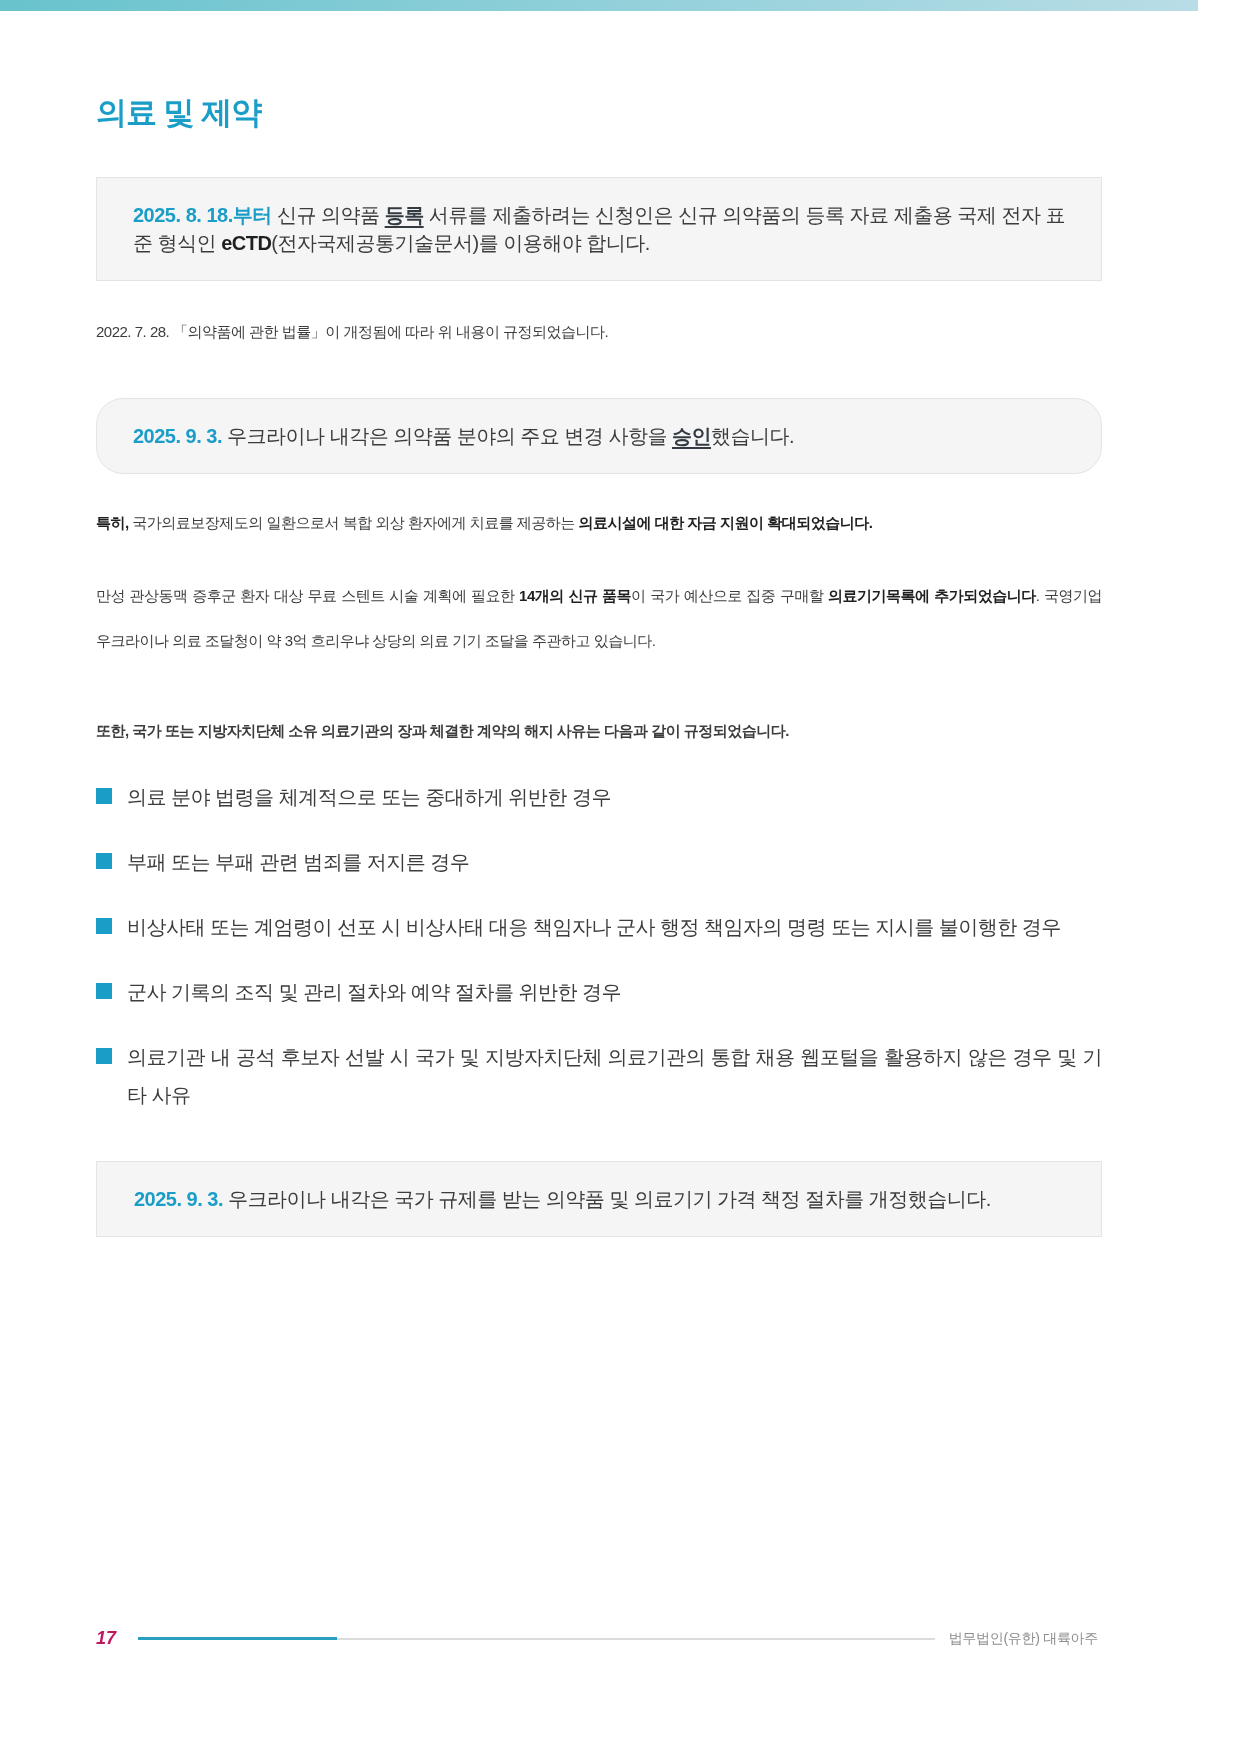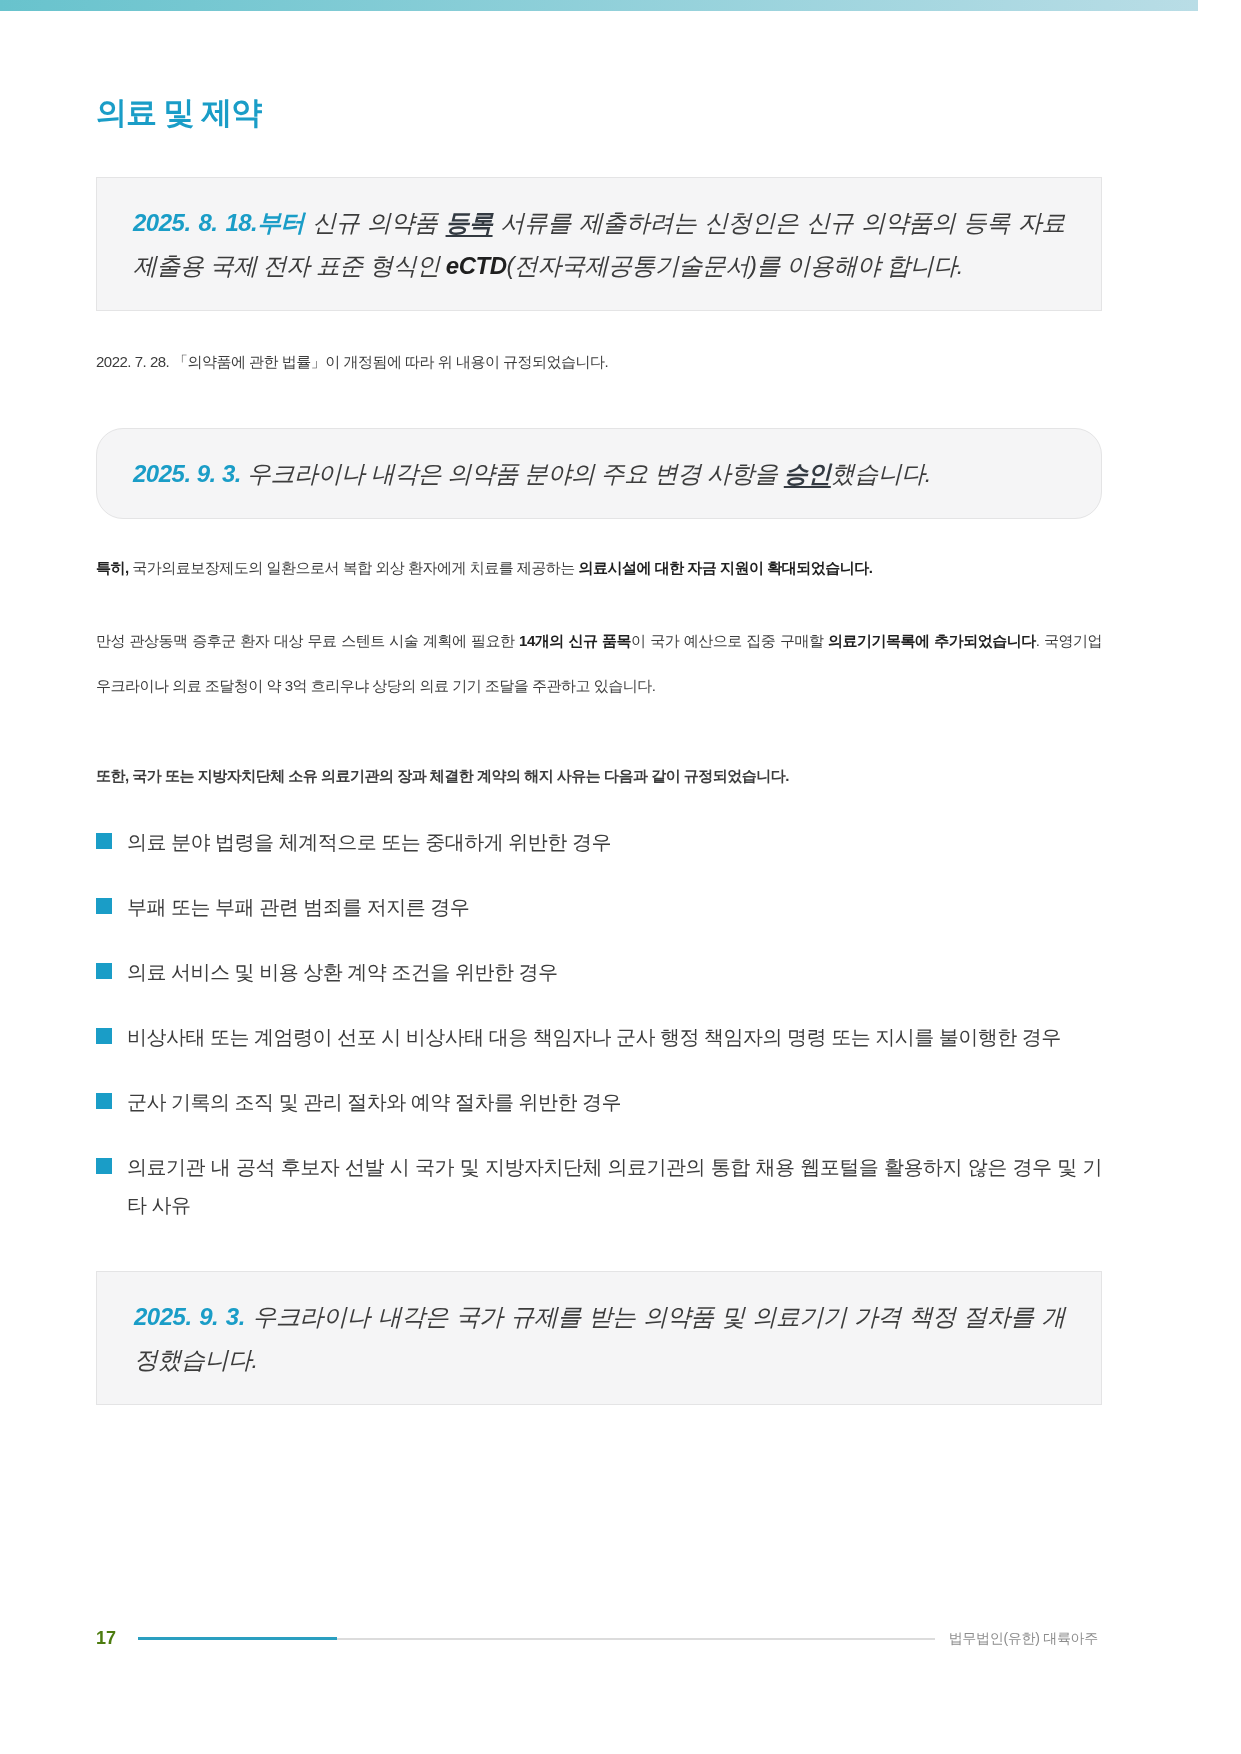--- a/index.html
+++ b/index.html
@@ -29,26 +29,25 @@
     line-height: 36px;
     font-weight: bold;
     color: #1a9dc7;
     letter-spacing: -1px;
   }
   .callout {
     background: #f5f5f6;
     border: 1px solid #e4e4e5;
     margin-top: 46px;
     padding: 23px 36px;
-    font-size: 24px;
-    line-height: 43px;
+    font-size: 20px;
+    line-height: 28px;
     color: #3c3c3c;
     text-align: justify;
     letter-spacing: -0.5px;
-    font-style: italic;
   }
   .callout.single {
     padding: 23px 36px;
   }
   .accent {
     color: #1a9dc7;
     font-weight: bold;
   }
   .b {
     font-weight: bold;
@@ -104,22 +103,23 @@
     top: 1628px;
     width: 100%;
     box-sizing: border-box;
     padding: 0 100px 0 96px;
     display: flex;
     align-items: center;
   }
   .page-num {
     font-size: 18px;
     font-weight: 600;
-    color: #4d7c0f;
+    color: #be185d;
     flex: 0 0 auto;
+    font-style: italic;
   }
   .footer-line {
     flex: 1 1 auto;
     display: flex;
     align-items: center;
     margin: 0 14px 0 22px;
   }
   .footer-line-accent {
     width: 25%;
     height: 3px;
@@ -169,24 +169,20 @@
     <p class="body m-term b">또한, 국가 또는 지방자치단체 소유 의료기관의 장과 체결한 계약의 해지 사유는 다음과 같이 규정되었습니다.</p>
 
     <ul class="reasons">
       <li>
         <span class="bullet-sq"></span>
         <span>의료 분야 법령을 체계적으로 또는 중대하게 위반한 경우</span>
       </li>
       <li>
         <span class="bullet-sq"></span>
         <span>부패 또는 부패 관련 범죄를 저지른 경우</span>
-      </li>
-      <li>
-        <span class="bullet-sq"></span>
-        <span>의료 서비스 및 비용 상환 계약 조건을 위반한 경우</span>
       </li>
       <li>
         <span class="bullet-sq"></span>
         <span>비상사태 또는 계엄령이 선포 시 비상사태 대응 책임자나 군사 행정 책임자의 명령 또는 지시를 불이행한 경우</span>
       </li>
       <li>
         <span class="bullet-sq"></span>
         <span>군사 기록의 조직 및 관리 절차와 예약 절차를 위반한 경우</span>
       </li>
       <li>

